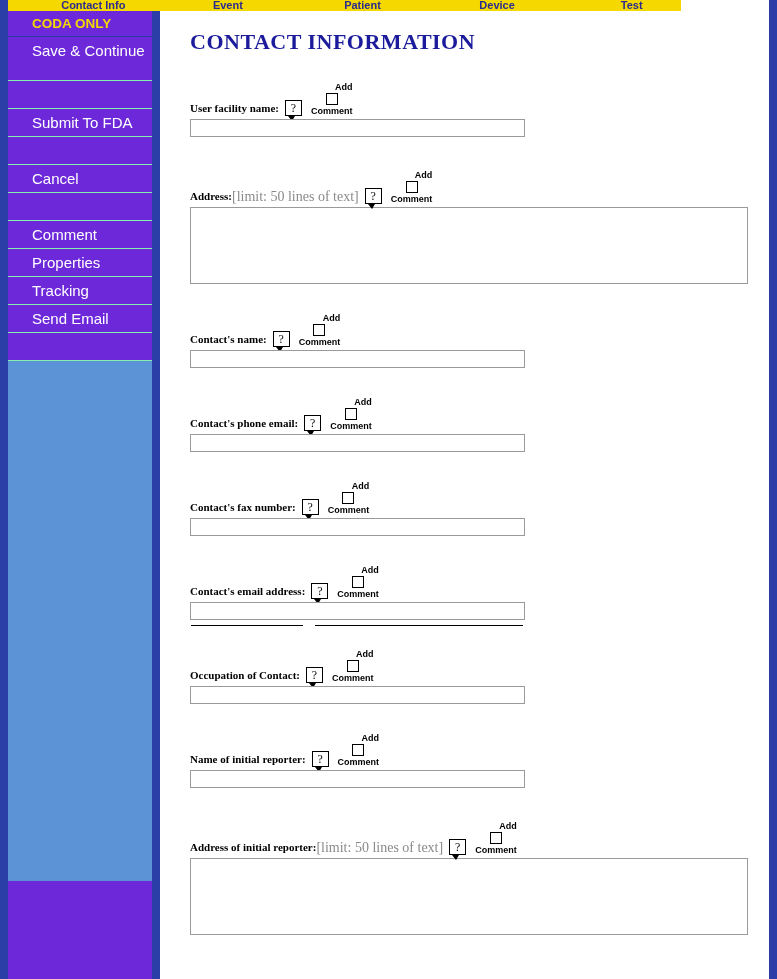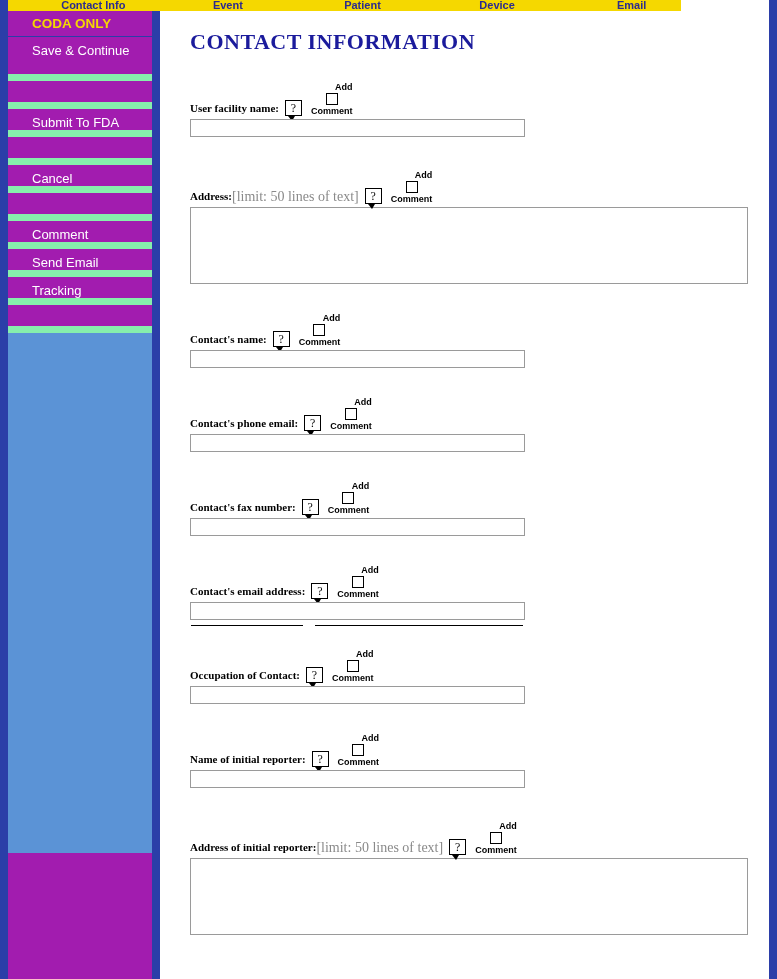--- a/index.html
+++ b/index.html
@@ -43,38 +43,38 @@
   }
   .topnav-strip {
     position:absolute; left:681px; top:0; width:88px; height:11px; background:#ffffff;
   }
 
   
   .sidebar {
     position: absolute;
     left: 8px; top: 11px;
     width: 152px; height: 968px;
-    background: #a21caf;
+    background: #6d28d9;
   }
   .sidebar-divider {
     position: absolute;
     left: 152px; top: 11px;
     width: 8px; height: 968px;
     background: #2b3ea8;
   }
   .side-item {
     position: relative;
     height: 28px;
     padding-left: 24px;
     color: #ffffff;
-    font-size: 13px;
+    font-size: 15px;
     line-height: 28px;
     font-family: "Liberation Sans", sans-serif;
     white-space: nowrap;
-    border-bottom: 7px solid #86efac;
+    border-bottom: 1px solid #86efac;
   }
   .side-item.head {
     color: #f5d800;
     font-weight: bold;
     font-size: 13.5px;
     height: 26px;
     line-height: 26px;
     border-bottom: 1px solid #2b3ea8;
   }
   .side-item.tall {
@@ -226,35 +226,36 @@
 
   <div class="frame-left"></div>
   <div class="frame-right"></div>
   <div class="frame-right2"></div>
 
   <div class="topnav" id="topnav">
       <div class="navitem">Contact Info</div>
       <div class="navitem">Event</div>
       <div class="navitem">Patient</div>
       <div class="navitem">Device</div>
-      <div class="navitem">Email</div>
+      <div class="navitem">Test</div>
     </div>
   <div class="topnav-strip"></div>
 
   <div class="sidebar" id="sidebar">
       <div class="side-item head">CODA ONLY</div>
       <div class="side-item tall">Save &amp; Continue</div>
       <div class="side-item blank"></div>
       <div class="side-item">Submit To FDA</div>
       <div class="side-item blank"></div>
       <div class="side-item">Cancel</div>
       <div class="side-item blank"></div>
       <div class="side-item">Comment</div>
+      <div class="side-item">Properties</div>
+      <div class="side-item">Tracking</div>
       <div class="side-item">Send Email</div>
-      <div class="side-item">Tracking</div>
       <div class="side-item blank"></div>
       <div class="sidebar-rest" style="height: 520px;"></div>
     </div>
   <div class="sidebar-divider"></div>
 
   <div class="main">
     <h1 class="page-title">CONTACT INFORMATION</h1>
     <div id="fields">
         <div class="field" style="margin-top: 28px;">
           <div class="label-row">

